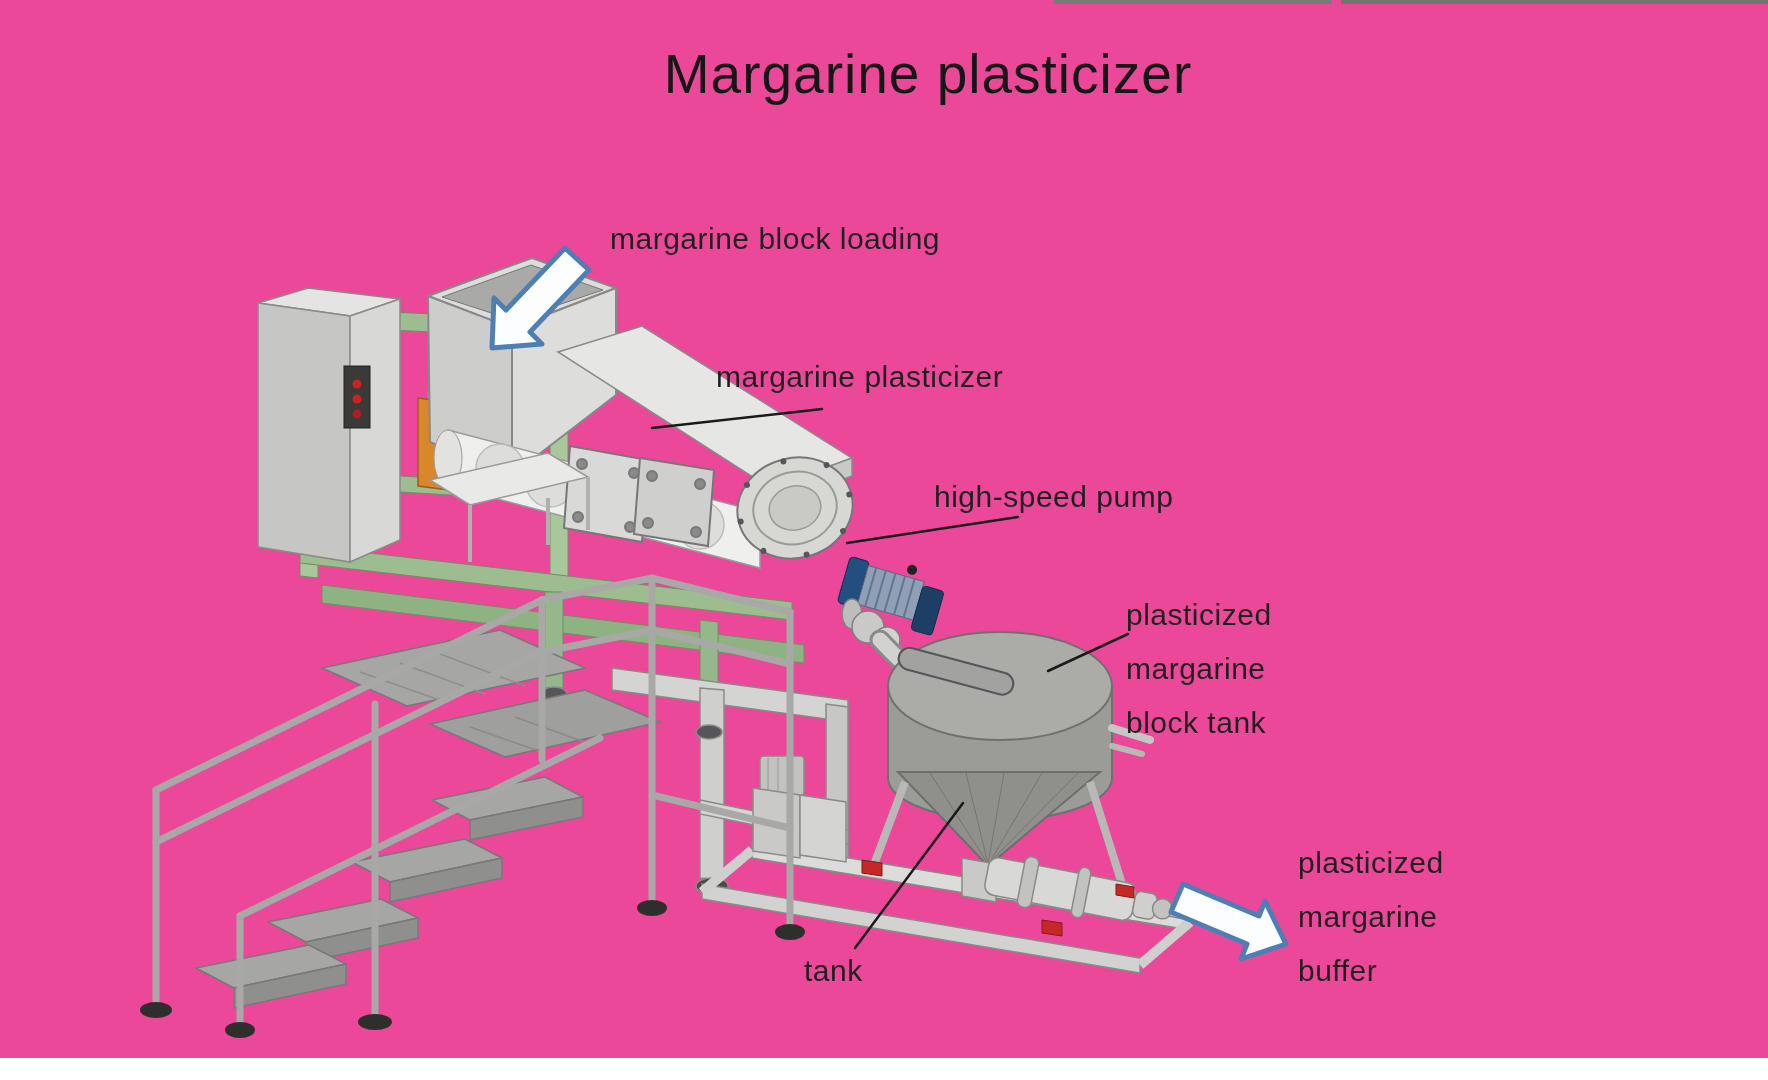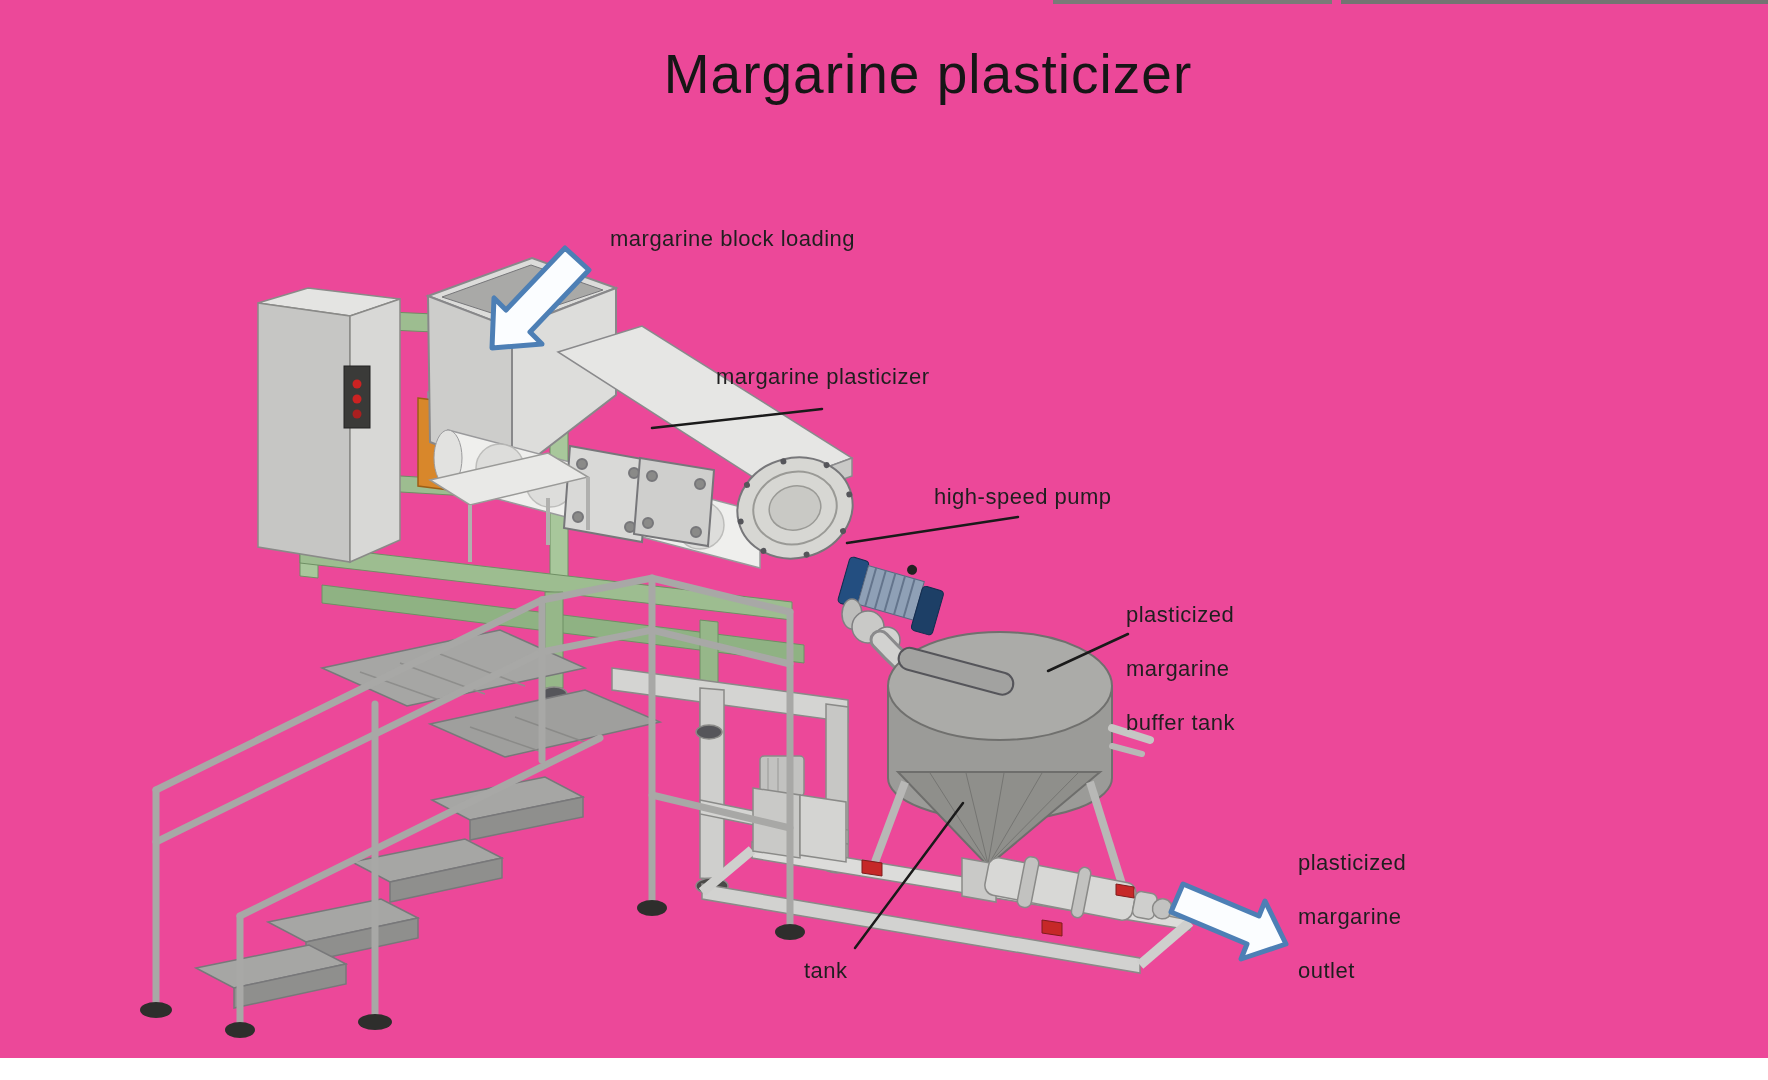--- a/index.html
+++ b/index.html
@@ -6,21 +6,21 @@
   #stage{
     position:relative;width:1768px;height:1058px;background:#ec4899;overflow:hidden;
     font-family:Liberation Sans, sans-serif;
   }
   .edge-bar{position:absolute;top:0;height:4px;}
   #title{
     position:absolute;top:42px;left:928px;transform:translateX(-50%);
     font-size:55px;color:#161616;letter-spacing:1px;white-space:nowrap;font-weight:500;
   }
   .callout{
-    position:absolute;font-size:22px;color:#1f1f1f;letter-spacing:0.5px;
+    position:absolute;font-size:30px;color:#1f1f1f;letter-spacing:0.5px;
     white-space:nowrap;line-height:54px;font-weight:400;
   }
   svg{position:absolute;left:0;top:0;}
   .leader{stroke:#1a1a1a;stroke-width:2.5;stroke-linecap:round;}
   .blue-arrow{fill:#fbfdff;stroke:#4d7fb5;stroke-width:5;stroke-linejoin:round;}
 </style>
 </head>
 <body>
 
 <div id="stage">
@@ -273,24 +273,24 @@
 
   <div class="callout" style="left:610px;top:212px;">margarine block loading</div>
 
   <div class="callout" style="left:716px;top:350px;">margarine plasticizer</div>
 
   <div class="callout" style="left:934px;top:470px;">high-speed pump</div>
 
   <div class="callout" style="left:1126px;top:588px;">
     <div>plasticized</div>
     <div>margarine</div>
-    <div>buffer tank</div>
+    <div>block tank</div>
   </div>
 
   <div class="callout" style="left:804px;top:944px;">tank</div>
 
   <div class="callout" style="left:1298px;top:836px;">
     <div>plasticized</div>
     <div>margarine</div>
-    <div>outlet</div>
+    <div>buffer</div>
   </div>
 
 </div>
 
 </body></html>

